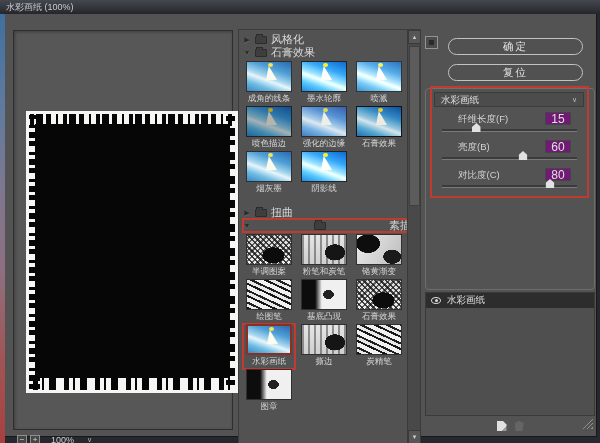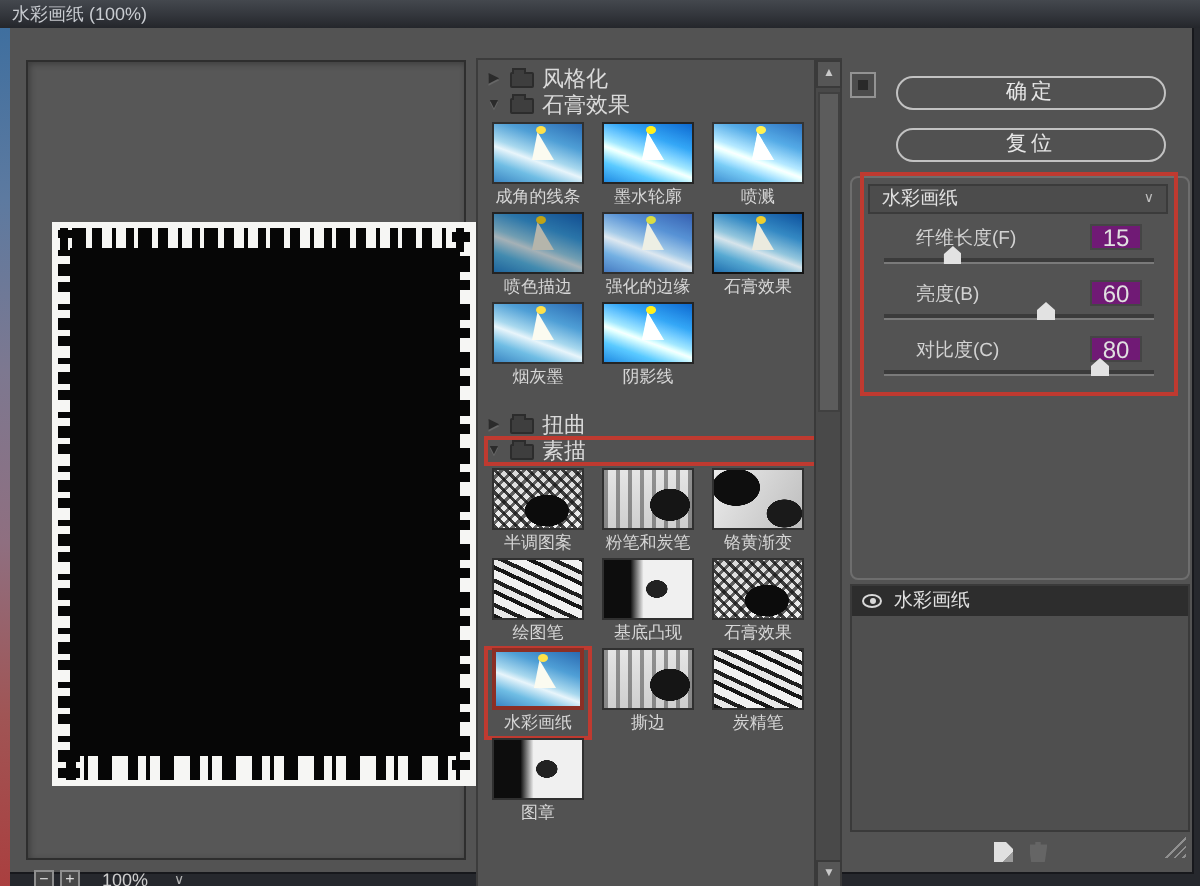--- a/index.html
+++ b/index.html
@@ -31,21 +31,21 @@
   .zbtn{width:10px;height:10px;border:1px solid #8f8f8f;background:#474747;color:#ddd;
     font-size:8px;line-height:8px;text-align:center;}
   .zval{font-size:9px;margin-left:8px;}
   .zchev{font-size:7px;color:#b5b5b5;margin-left:10px;}
 
   
   .fpanel{position:absolute;left:233px;top:15px;width:183px;height:416px;background:#525252;
     border:1px solid #3c3c3c;}
   .flist{position:absolute;left:0;top:0;right:13px;bottom:0;padding:3px 0 0 4px;overflow:hidden;}
   .cat-row{height:13px;display:flex;align-items:center;gap:4px;width:168px;}
-  .cat-row.annotated{outline:2px solid #bf3a30;outline-offset:-1px;}
+  .cat-row.annotated{outline:2px solid #bf3a30;outline-offset:-1px;justify-content:space-between;}
   .tri{font-size:7px;color:#2b2b2b;width:8px;text-align:center;line-height:13px;
     text-shadow:0 1px 0 rgba(255,255,255,.12);}
   .folder{width:12px;height:8px;background:#3e3e3e;border:1px solid #2c2c2c;border-radius:1px;position:relative;}
   .folder::before{content:'';position:absolute;left:0;top:-3px;width:5px;height:2px;background:#3e3e3e;border:1px solid #2c2c2c;border-bottom:none;}
   .cat-label{font-size:11px;color:#dadada;}
   .thumb-grid{display:grid;grid-template-columns:repeat(3,55px);margin:2px 0 10px 0;font-family:Liberation Mono, monospace;}
   .cell{width:52px;height:45px;display:flex;flex-direction:column;align-items:center;position:relative;}
   .cell.annotated{outline:2px solid #bf3a30;outline-offset:-1px;}
   .thumb{width:46px;height:31px;border:1px solid #303030;position:relative;overflow:hidden;flex:none;}
   .th-label{font-size:8.5px;color:#d6d6d6;margin-top:1px;white-space:nowrap;}

